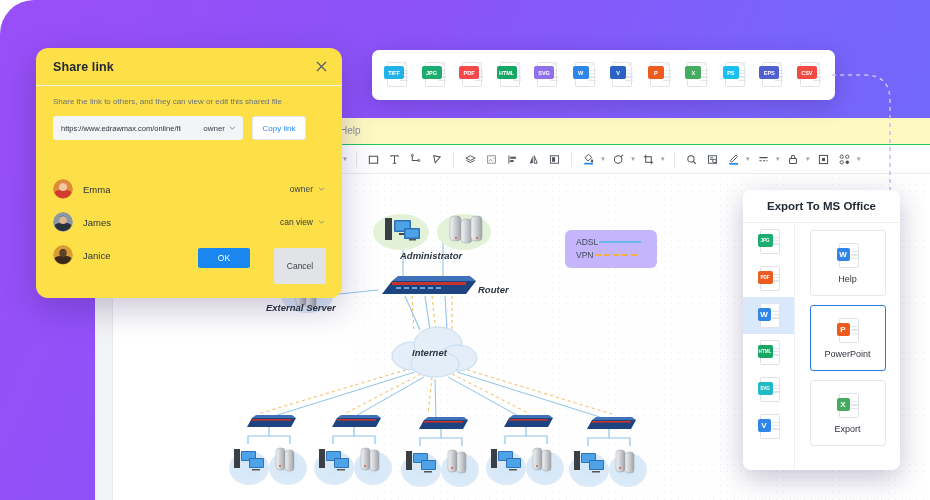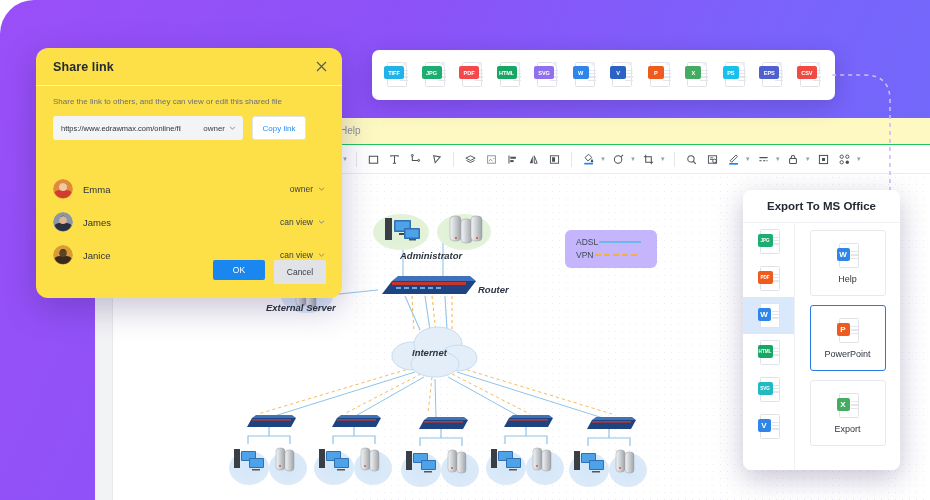--- a/index.html
+++ b/index.html
@@ -135,28 +135,28 @@
     position: absolute; left: 17px; width: 272px; height: 22px;
     display: flex; align-items: center; margin-top: 24px;
   }
   .avatar {
     width: 20px; height: 20px; border-radius: 50%; flex: none;
     overflow: hidden; position: relative;
   }
   .person-name { margin-left: 10px; font-size: 9.5px; color: #2c333b; }
   .person-perm { margin-left: auto; display: flex; align-items: center; gap: 5px; cursor: pointer; }
   .person-perm .perm-txt { font-size: 8.5px; color: #39414a; }
-  #dlg-btns { position: absolute; right: 16px; bottom: 14px; display: flex; gap: 9px; }
+  #dlg-btns { position: absolute; right: 16px; bottom: 14px; display: flex; gap: 24px; }
   #btn-ok {
     width: 52px; height: 20px; background: #1a86f0; border-radius: 2px;
     color: #fff; font-size: 8.5px; display: flex; align-items: center;
     justify-content: center; cursor: pointer;
   }
   #btn-cancel {
-    width: 52px; height: 24px; background: #e1e3e6; border-radius: 2px;
+    width: 52px; height: 36px; background: #e1e3e6; border-radius: 2px;
     color: #3a4149; font-size: 8.5px; display: flex; align-items: center;
     justify-content: center; cursor: pointer;
   }
 
   
   #format-bar {
     position: absolute; left: 372px; top: 50px; width: 463px; height: 50px;
     background: #ffffff; border-radius: 7px;
     box-shadow: 0 6px 22px rgba(40,20,90,.22);
     display: flex; align-items: center; padding: 0 12px;

